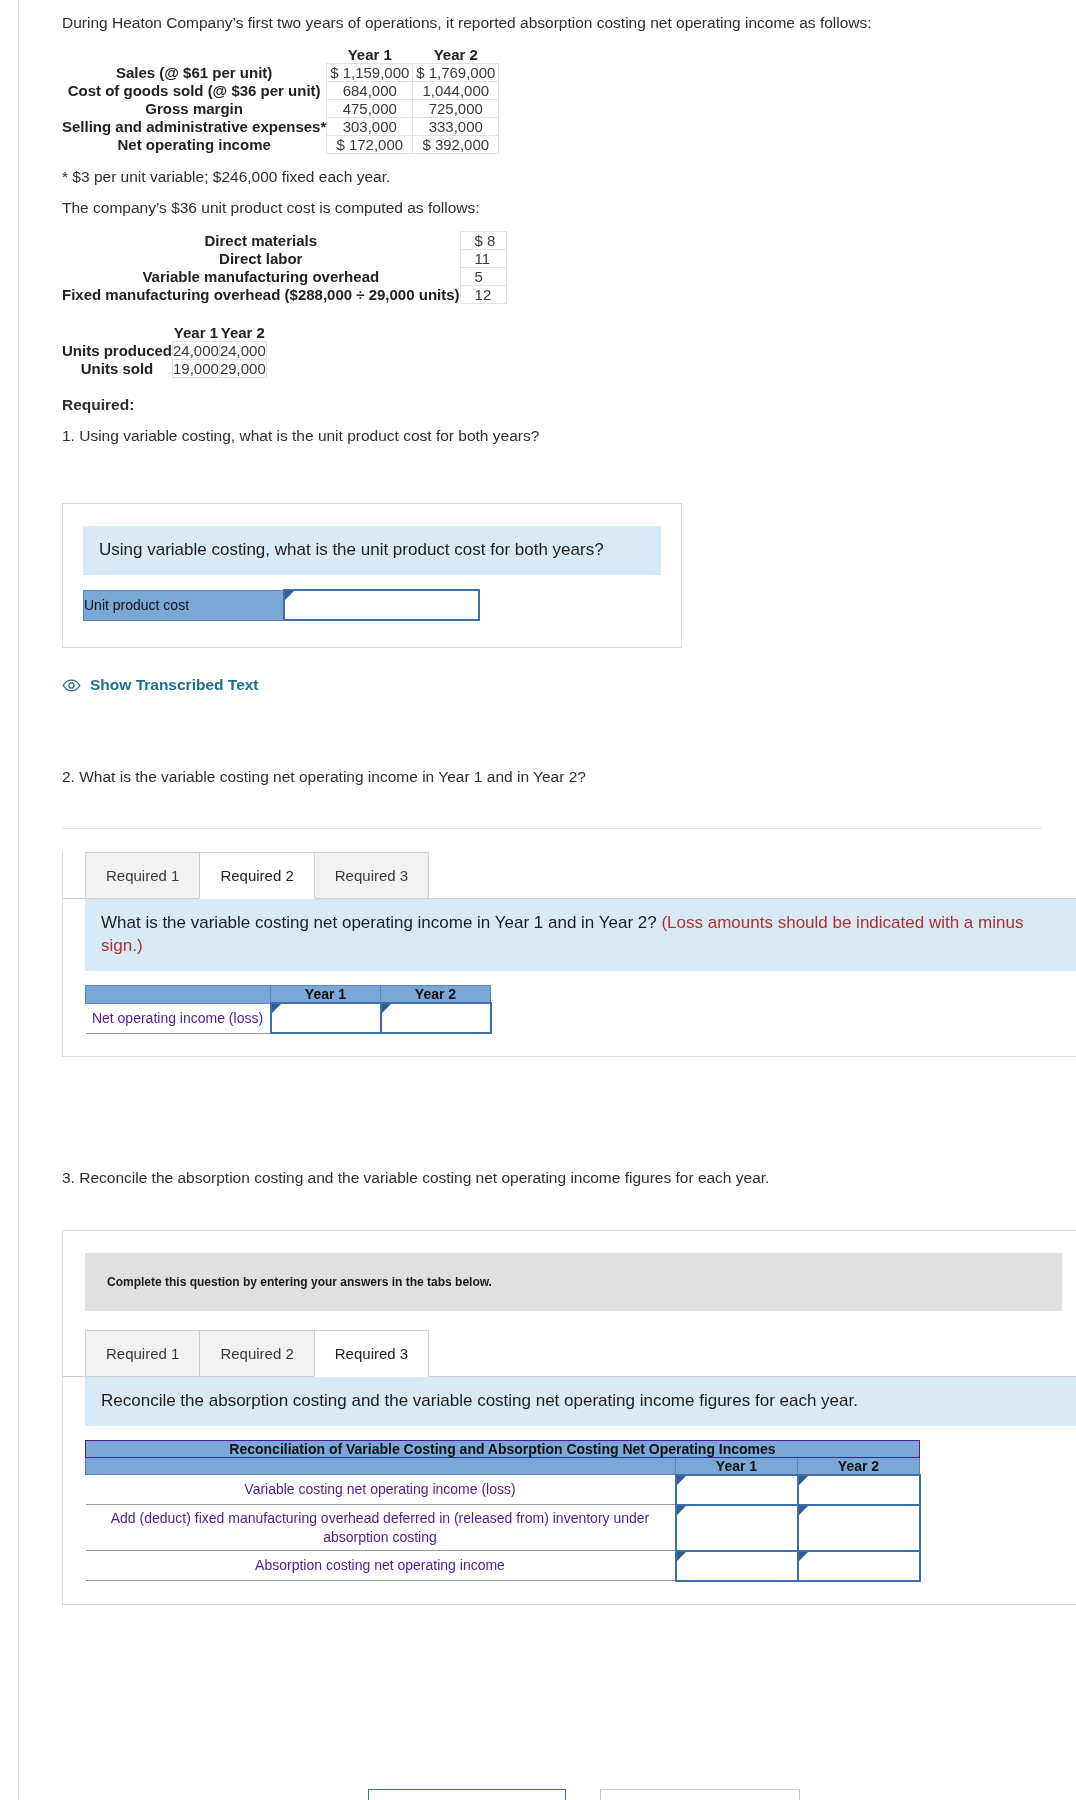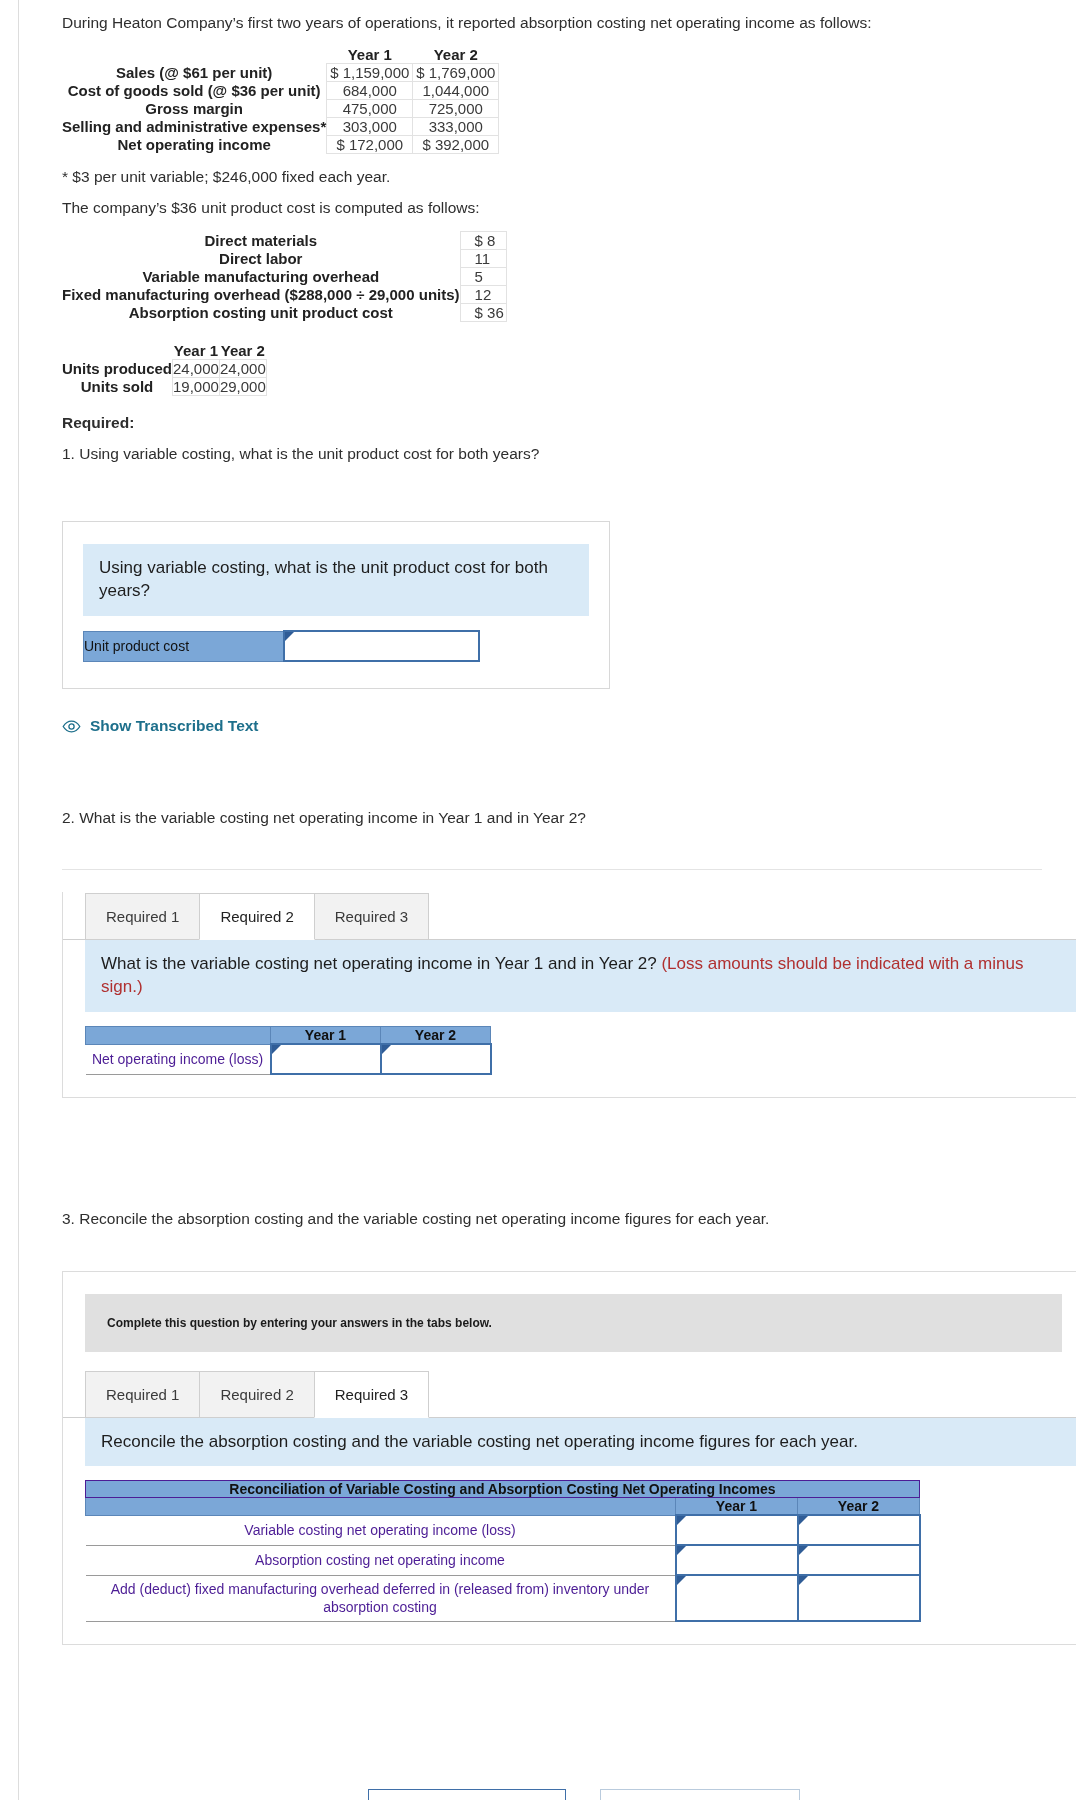--- a/index.html
+++ b/index.html
@@ -75,21 +75,21 @@
     min-width: 86px;
     white-space: nowrap;
   }
   .num-cell.left { text-align: left; padding-left: 14px; }
   .num-cell.w-narrow { min-width: 46px; }
 
   
   .answer-panel {
     border: 1px solid #d8d8d8;
     background: #fff;
-    width: 548px;
+    width: 620px;
     padding: 22px 20px 26px 20px;
   }
   .q-banner {
     background: #d9eaf7;
     color: #1d1d1d;
     font-size: 17px;
     padding: 13px 16px;
     line-height: 1.35;
   }
   .q-banner .warn { color: #b03030; }
@@ -305,24 +305,20 @@
       <td class="lbl-cell">Direct labor</td>
       <td class="num-cell left w-narrow">11</td>
     </tr>
     <tr>
       <td class="lbl-cell">Variable manufacturing overhead</td>
       <td class="num-cell left w-narrow">5</td>
     </tr>
     <tr>
       <td class="lbl-cell">Fixed manufacturing overhead ($288,000 ÷ 29,000 units)</td>
       <td class="num-cell left w-narrow">12</td>
-    </tr>
-    <tr>
-      <td class="lbl-cell">Absorption costing unit product cost</td>
-      <td class="num-cell left w-narrow">$ 36</td>
     </tr>
   </tbody>
     </table>
 
   <div class="spacer-12"></div>
   <div class="spacer-8"></div>
 
   
   <table class="stmt-table">
     <tbody>
@@ -455,34 +451,34 @@
         <tr>
           <td class="grow-lbl">Variable costing net operating income (loss)</td>
           <td class="cellbox">
             <input class="cell-input" type="text" value="" style="">
           </td>
           <td class="cellbox">
             <input class="cell-input" type="text" value="" style="">
           </td>
         </tr>
         <tr>
-          <td class="grow-lbl">Absorption costing net operating income</td>
-          <td class="cellbox">
-            <input class="cell-input" type="text" value="" style="">
-          </td>
-          <td class="cellbox">
-            <input class="cell-input" type="text" value="" style="">
-          </td>
-        </tr>
-        <tr>
           <td class="grow-lbl">Add (deduct) fixed manufacturing overhead deferred in (released from) inventory under absorption costing</td>
           <td class="cellbox tall">
             <input class="cell-input" type="text" value="" style="">
           </td>
           <td class="cellbox tall">
+            <input class="cell-input" type="text" value="" style="">
+          </td>
+        </tr>
+        <tr>
+          <td class="grow-lbl">Absorption costing net operating income</td>
+          <td class="cellbox">
+            <input class="cell-input" type="text" value="" style="">
+          </td>
+          <td class="cellbox">
             <input class="cell-input" type="text" value="" style="">
           </td>
         </tr>
       </tbody>
         </table>
     </div>
   </div>
 
 </div>
 

